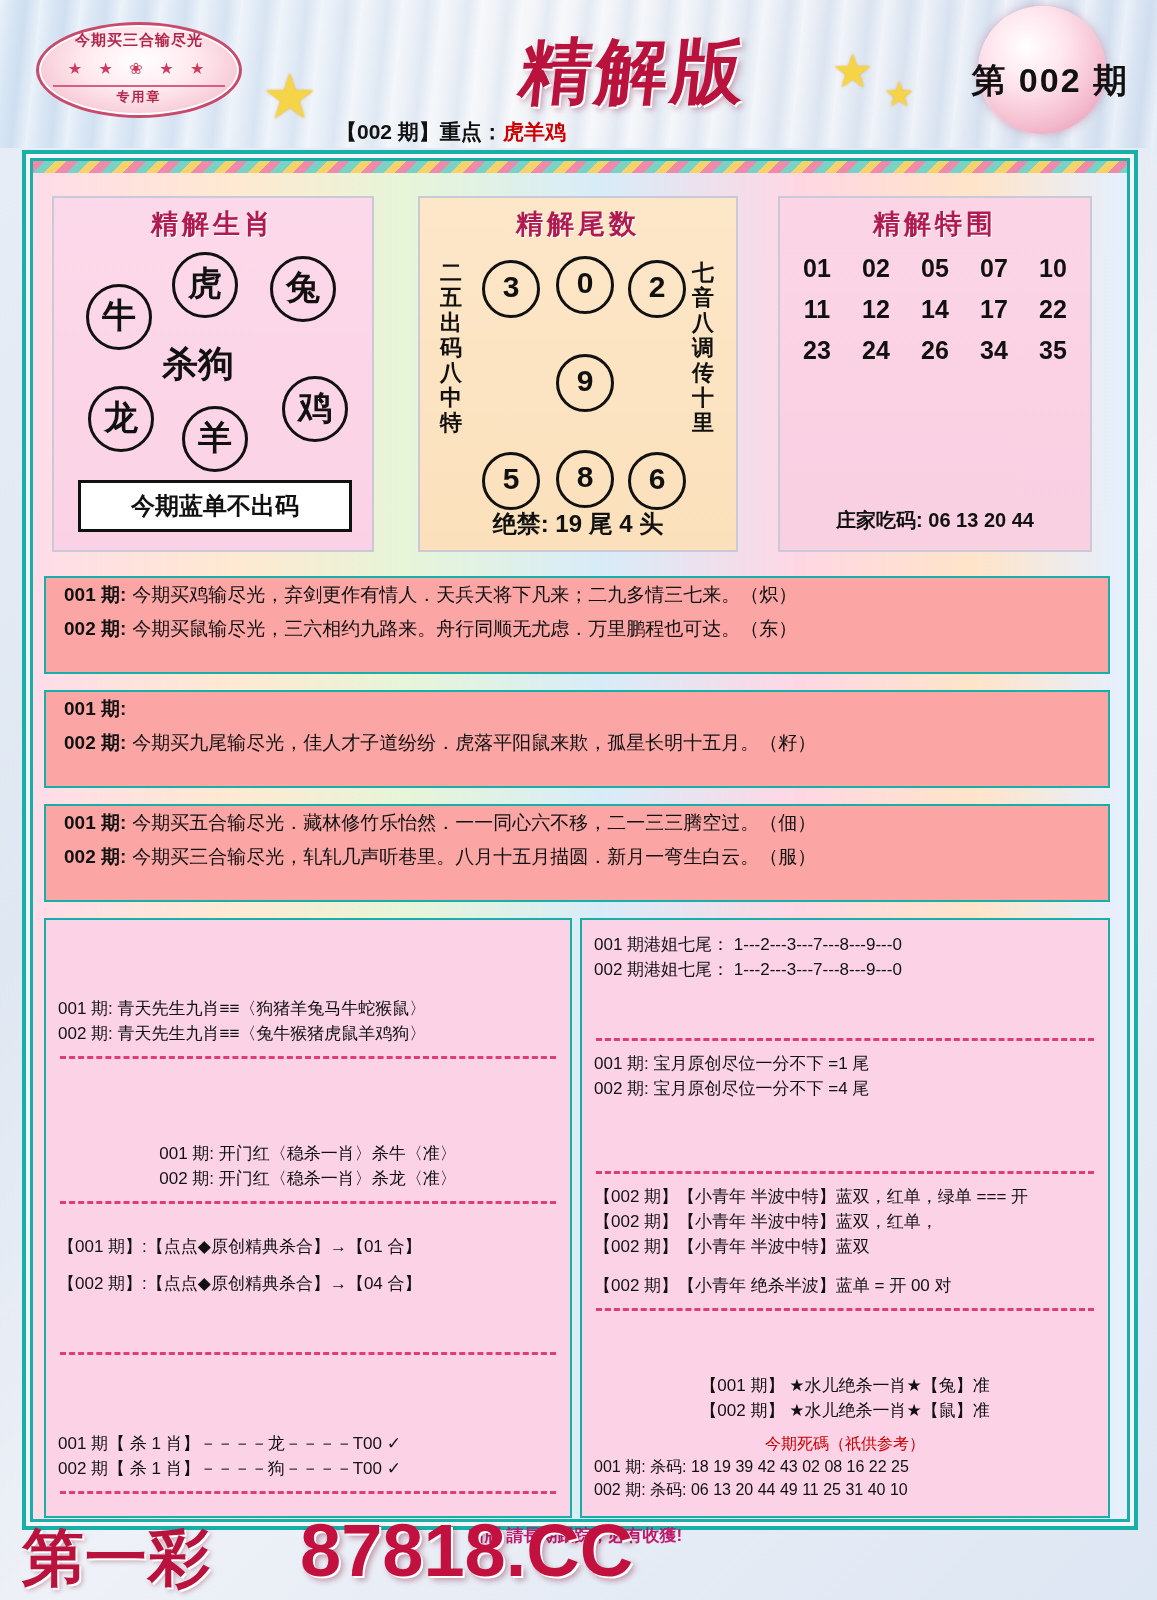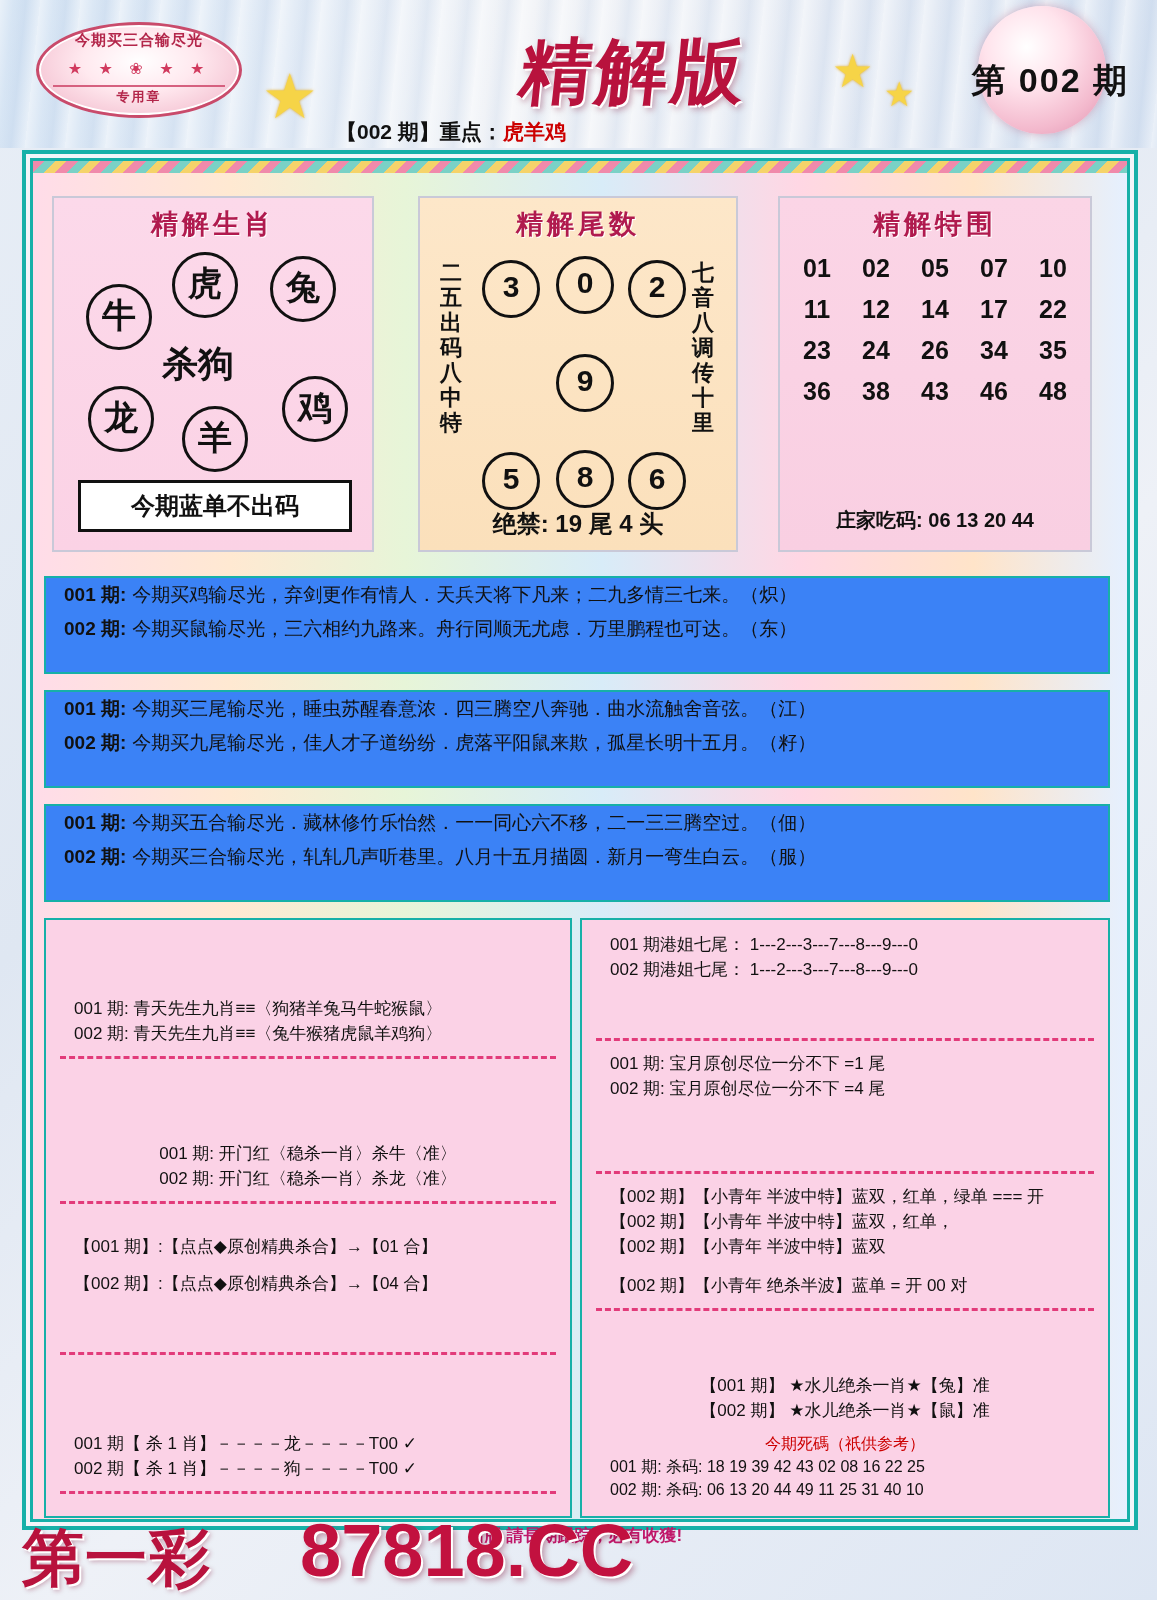--- a/index.html
+++ b/index.html
@@ -71,34 +71,34 @@
   .ban{position:absolute;left:0;right:0;bottom:10px;text-align:center;font-size:24px;font-weight:bold;color:#111;}
 
   #panel-special{left:778px;top:196px;width:310px;height:352px;
     background:linear-gradient(180deg,#fbd5e6 0%,#f9cfe2 100%);}
   .numgrid{position:absolute;left:14px;top:56px;width:282px;}
   .numrow{display:flex;justify-content:space-between;margin-bottom:12px;}
   .numrow span{width:46px;text-align:center;font-size:25px;font-weight:bold;color:#111;}
   .eat{position:absolute;left:0;right:0;bottom:16px;text-align:center;font-size:20px;font-weight:bold;color:#111;}
 
   
-  .band{position:absolute;left:44px;width:1062px;background:#3b82f6;border:2px solid #17b0a8;}
+  .band{position:absolute;left:44px;width:1062px;background:#fca5a5;border:2px solid #17b0a8;}
   .vrow{display:flex;align-items:center;padding:4px 0 4px 18px;font-size:19px;color:#111;white-space:nowrap;}
   .vrow .lab{font-weight:bold;margin-right:6px;}
   .vrow .txt{letter-spacing:0px;}
   #band1{top:576px;height:94px;}
   #band2{top:690px;height:94px;}
   #band3{top:804px;height:94px;}
 
   
   .col{position:absolute;background:#fbd2e6;border:2px solid #17b0a8;}
   #col-left{left:44px;top:918px;width:524px;height:596px;}
   #col-right{left:580px;top:918px;width:526px;height:596px;}
   .sep{height:0;border-top:3px dashed #e23b7a;margin:10px 14px;}
-  .line{font-size:17px;color:#111;padding:1px 28px;white-space:nowrap;}
+  .line{font-size:17px;color:#111;padding:1px 12px;white-space:nowrap;}
   .cline{text-align:center;}
   .red{color:#c00;}
   .sm{font-size:16px;}
 
   
   .footer-note{position:absolute;left:44px;top:1524px;width:1062px;text-align:center;
     font-size:17px;color:#c0186a;font-weight:bold;}
   .bigfoot{position:absolute;left:0;top:1512px;width:1157px;height:88px;}
   .bf-text{position:absolute;left:22px;top:4px;font-size:62px;font-weight:bold;
     color:#b8123d;letter-spacing:1px;text-shadow:2px 2px 0 #fff,3px 3px 5px rgba(120,0,40,.35);}
@@ -190,27 +190,20 @@
         <span>17</span>
         <span>22</span>
       </div>
       <div class="numrow">
         <span>23</span>
         <span>24</span>
         <span>26</span>
         <span>34</span>
         <span>35</span>
       </div>
-      <div class="numrow">
-        <span>36</span>
-        <span>38</span>
-        <span>43</span>
-        <span>46</span>
-        <span>48</span>
-      </div>
     </div>
     <div class="eat">
       <span>庄家吃码:</span>
       <span>06  13  20  44</span>
     </div>
   </div>
 
   <div class="band" id="band1">
     <div class="vrow">
       <span class="lab">001 期:</span>
@@ -218,21 +211,20 @@
     </div>
     <div class="vrow">
       <span class="lab">002 期:</span>
       <span class="txt">今期买鼠输尽光，三六相约九路来。舟行同顺无尤虑．万里鹏程也可达。（东）</span>
     </div>
   </div>
 
   <div class="band" id="band2">
     <div class="vrow">
       <span class="lab">001 期:</span>
-      <span class="txt">今期买三尾输尽光，睡虫苏醒春意浓．四三腾空八奔驰．曲水流触舍音弦。（江）</span>
     </div>
     <div class="vrow">
       <span class="lab">002 期:</span>
       <span class="txt">今期买九尾输尽光，佳人才子道纷纷．虎落平阳鼠来欺，孤星长明十五月。（籽）</span>
     </div>
   </div>
 
   <div class="band" id="band3">
     <div class="vrow">
       <span class="lab">001 期:</span>

